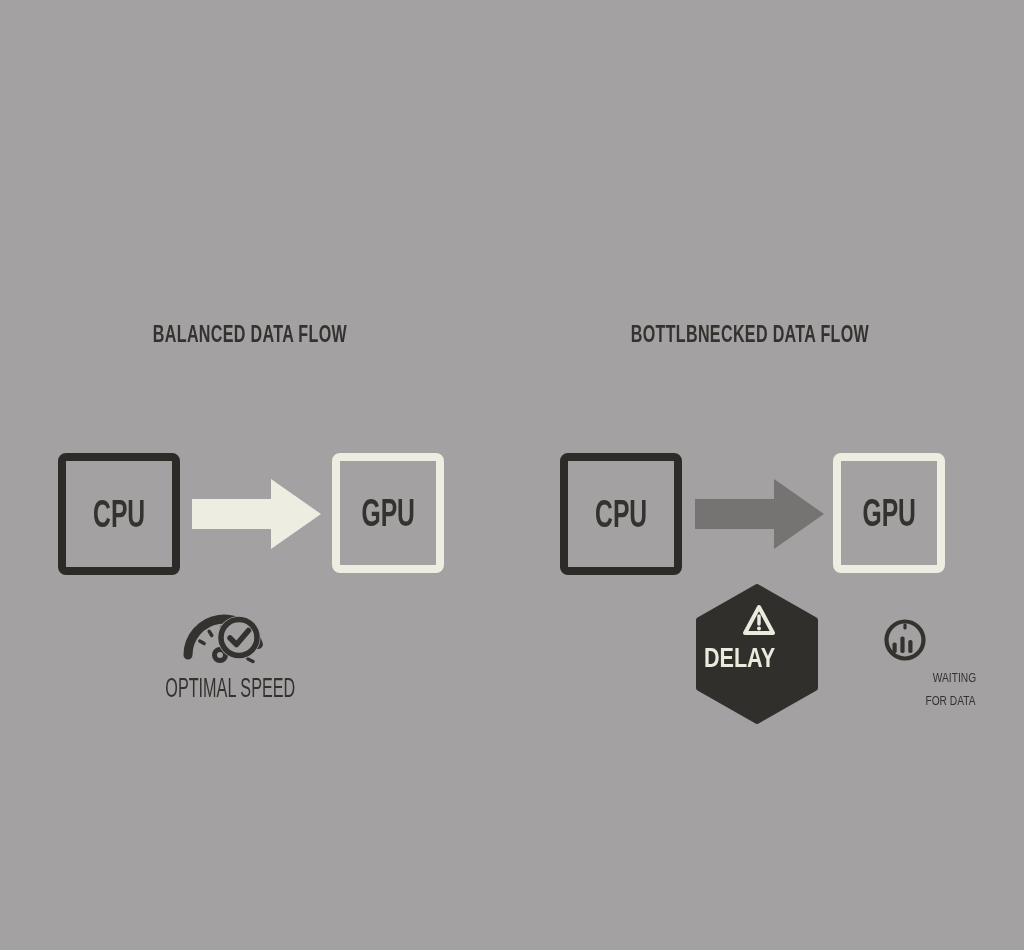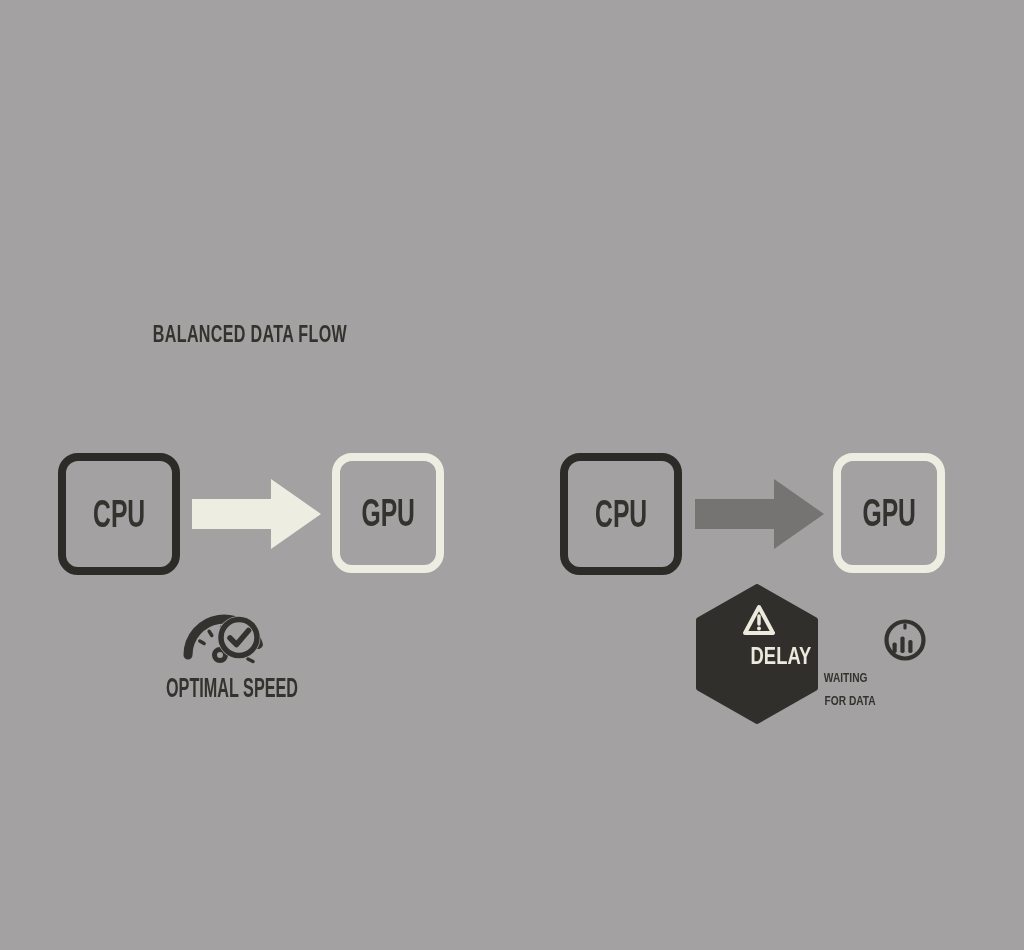--- a/index.html
+++ b/index.html
@@ -19,37 +19,37 @@
     background:var(--background);overflow:hidden;
   }
   .abs{position:absolute;}
   .condensed{display:inline-block;transform-origin:50% 50%;white-space:nowrap;}
   .title{
     width:360px;top:320px;text-align:center;
     font-size:24px;font-weight:bold;color:var(--dark);letter-spacing:0.5px;
   }
   .title .condensed{transform:scaleX(0.67);}
   .chip-box{
-    width:122px;height:122px;border-radius:20px;
+    width:122px;height:122px;border-radius:8px;
     border:8px solid var(--box-border-dark);
     display:flex;align-items:center;justify-content:center;
   }
   .chip-box.cream-border{width:112px;height:120px;border-color:var(--cream);}
   .chip-label{font-size:38px;font-weight:bold;color:var(--dark);}
   .chip-label .condensed{transform:scaleX(0.65);}
   .caption{
-    text-align:left;font-weight:bold;color:var(--dark);
+    text-align:right;font-weight:normal;color:var(--dark);
   }
   .caption-left{left:122px;width:200px;top:673px;font-size:27px;}
   .caption-left .condensed{transform:scaleX(0.60);}
   .caption-right{left:820px;width:160px;top:667px;font-size:12px;line-height:23px;}
   .caption-right .condensed{transform:scaleX(0.85);}
   .delay-label{
-    left:695px;width:124px;top:643px;text-align:right;
-    font-size:23px;font-weight:bold;color:var(--hex-text);
+    left:695px;width:124px;top:643px;text-align:left;
+    font-size:27px;font-weight:bold;color:var(--hex-text);
   }
   .delay-label .condensed{transform:scaleX(0.80);}
   svg{display:block;}
   .fill-dark{fill:var(--dark);}
   .stroke-dark{stroke:var(--dark);fill:none;}
   .knockout{fill:var(--background);}
 </style>
 </head>
 <body>
 
@@ -85,20 +85,23 @@
     <circle cx="38" cy="52" r="5.5" class="knockout" style="stroke:var(--dark);" stroke-width="5"></circle>
     <circle cx="57" cy="34.5" r="21.5" class="knockout"></circle>
     <circle cx="57" cy="34.5" r="18" class="stroke-dark" stroke-width="5.5"></circle>
     <path class="stroke-dark" d="M 48 35 L 54.5 41.5 L 66.5 27.5" stroke-width="5.5" stroke-linecap="round" stroke-linejoin="round"></path>
   </svg>
 
   <div class="abs caption caption-left">
     <span class="condensed">OPTIMAL SPEED</span>
   </div>
 
+  <div class="abs title" style="left:570px;">
+    <span class="condensed">BOTTLBNECKED DATA FLOW</span>
+  </div>
 
   <div class="abs chip-box" style="left:560px;top:453px;">
     <span class="chip-label">
       <span class="condensed">CPU</span>
     </span>
   </div>
 
   <svg class="abs" style="left:695px;top:478px;" width="130" height="72" viewBox="0 0 130 72">
     <polygon points="0,21 79,21 79,1 129,36 79,71 79,51 0,51" style="fill:var(--arrow-gray);"></polygon>
   </svg>

